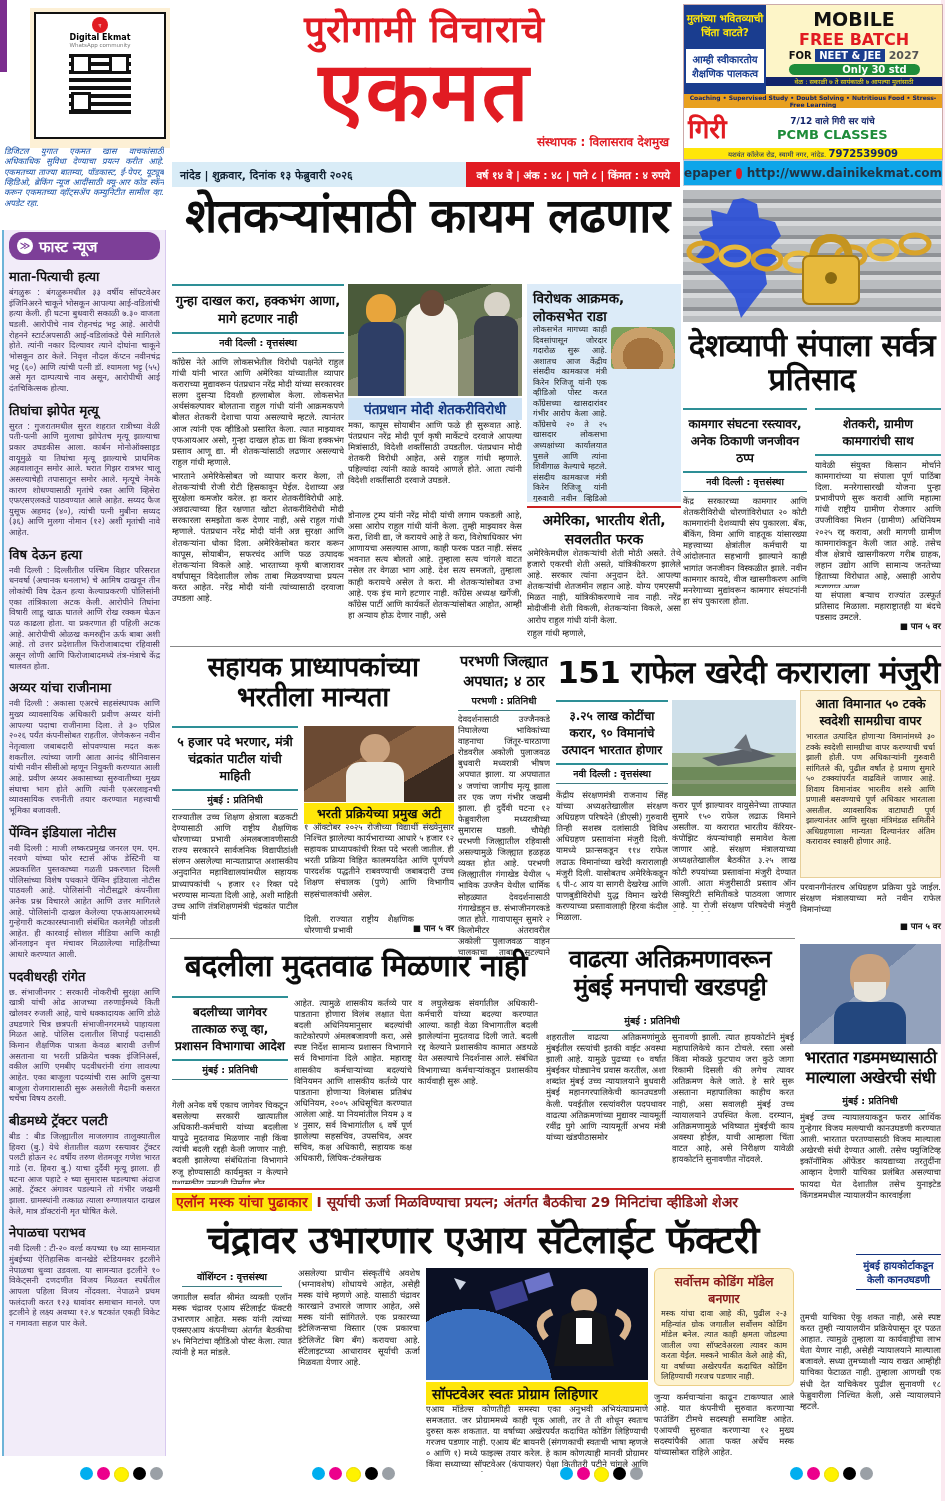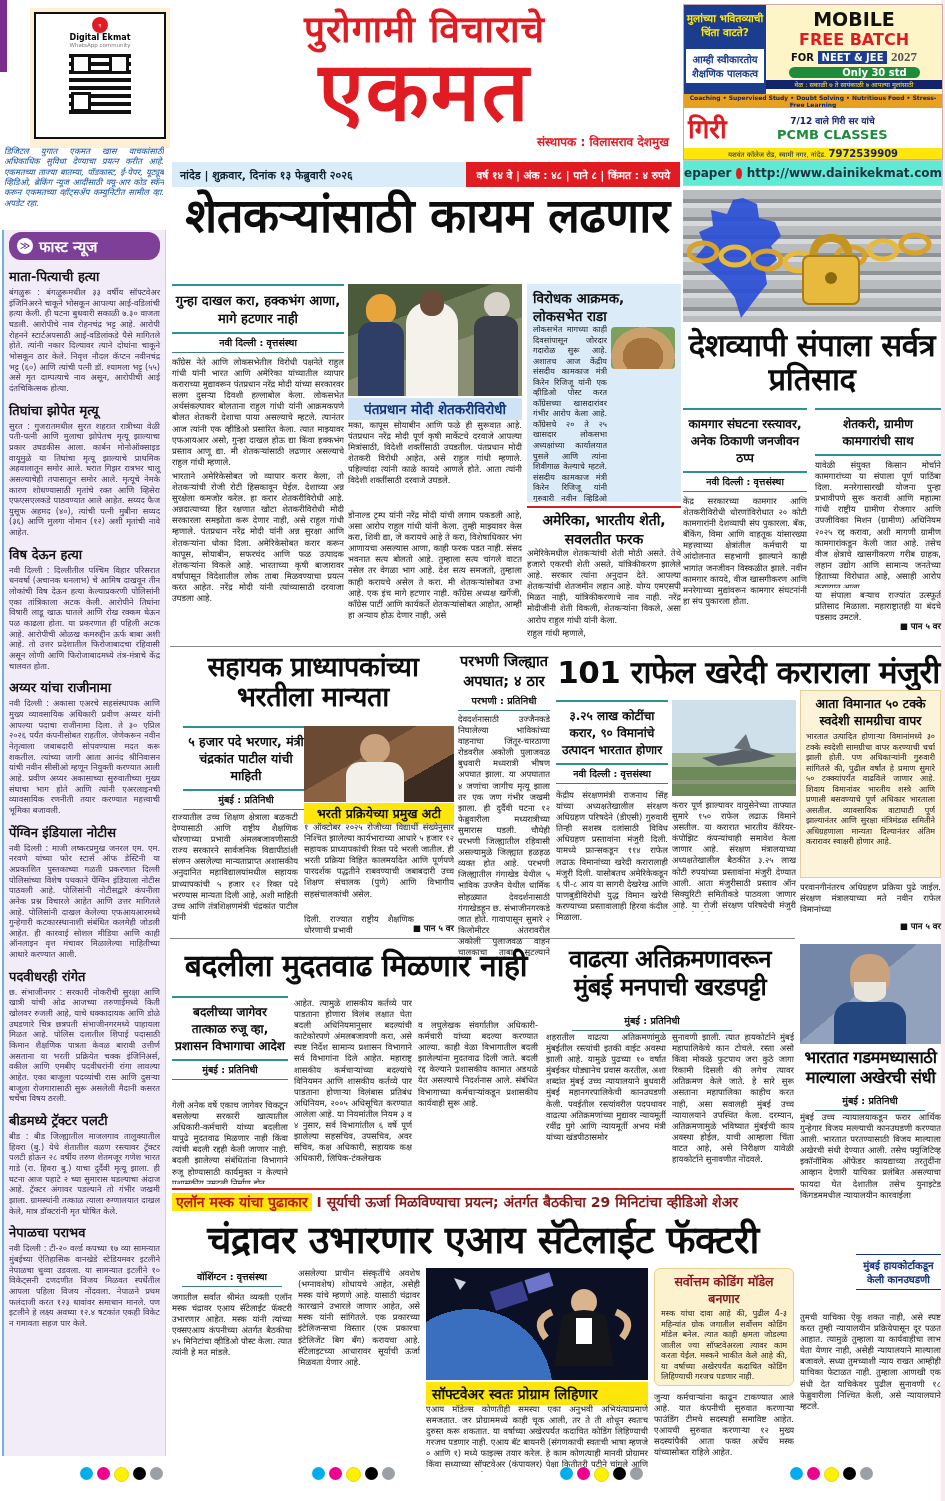--- a/index.html
+++ b/index.html
@@ -60,39 +60,39 @@
     <div style="display:flex;flex:1;">
       <div style="width:78px;background:#1a3d8f;color:#ffe60a;font-size:10.5px;font-weight:bold;text-align:center;padding:6px 2px;">
         <div>मुलांच्या भवितव्याची चिंता वाटते?</div>
         <div style="background:#fff;color:#1a3d8f;margin-top:10px;padding:3px 1px;font-size:10px;">आम्ही स्वीकारतोय शैक्षणिक पालकत्व</div>
       </div>
       <div style="flex:1;text-align:center;padding-top:3px;">
         <div style="font-size:19px;font-weight:bold;color:#111;">MOBILE</div>
         <div style="font-size:16px;font-weight:bold;color:#e11b22;">FREE BATCH</div>
         <div style="font-size:10px;font-weight:bold;"><span style="color:#111;">FOR</span>
           <span style="background:#1a3d8f;color:#fff;padding:1px 4px;">NEET &amp; JEE</span>
-          <span style="color:#555;font-size:13px;font-family:Liberation Serif, serif;">2027</span></div>
+          <span style="color:#555;font-size:11px;">2027</span></div>
         <div style="background:#1e8c3a;color:#fff;font-size:10px;font-weight:bold;width:90px;margin:2px auto;border-radius:7px;padding-left:41px;">Only 30 std</div>
         <div style="background:#12246b;color:#ffe60a;font-size:6.5px;">वेळ : सकाळी ७ ते सायंकाळी ७ आपल्या मुलांसाठी</div>
       </div>
     </div>
     <div style="background:#e8a020;color:#12246b;font-size:6px;font-weight:bold;text-align:center;">Coaching • Supervised Study • Doubt Solving • Nutritious Food • Stress-Free Learning</div>
     <div style="background:#fff;display:flex;align-items:center;padding:2px 4px;">
       <div style="font-size:26px;font-weight:bold;color:#e11b22;">गिरी</div>
       <div style="flex:1;text-align:center;">
         <div style="font-size:9px;font-weight:bold;color:#12246b;">7/12 वाले गिरी सर यांचे</div>
         <div style="font-size:13px;font-weight:bold;color:#1e8c3a;">PCMB CLASSES</div>
       </div>
     </div>
     <div style="background:#ffe60a;font-size:7px;text-align:center;color:#12246b;">
       <span>यशवंत कॉलेज रोड, स्वामी नगर, नांदेड.</span>
       <span style="font-weight:bold;font-size:10px;">7972539909</span>
     </div>
   </div>
-  <div class="abs" style="left:683px;top:160px;width:258px;height:24px;background:#5eead4;border:1px solid #bcd;display:flex;align-items:center;justify-content:center;gap:5px;">
+  <div class="abs" style="left:683px;top:160px;width:258px;height:24px;background:#0ea5e9;border:1px solid #bcd;display:flex;align-items:center;justify-content:center;gap:5px;">
     <span style="font-size:12px;font-weight:bold;color:#234;">epaper</span>
     <span style="width:11px;height:11px;border-radius:50%;background:#e11b22;display:inline-block;"></span>
     <a style="font-size:12px;font-weight:bold;color:#234;text-decoration:none;">http://www.dainikekmat.com</a>
   </div>
 
   <div class="abs" style="left:2px;top:230px;width:164px;height:1226px;background:#f2ecf9;border-left:2px solid #6db3d8;border-right:1px solid #d8c9ef;padding:2px 5px;box-sizing:border-box;overflow:hidden;">
     <div style="background:#7d3f98;border-radius:12px;color:#fff;display:flex;align-items:center;gap:6px;padding:4px 8px;">
       <span style="width:16px;height:16px;border-radius:50%;background:#fff;color:#7d3f98;font-size:10px;line-height:16px;text-align:center;font-weight:bold;">≫</span>
       <span style="font-size:15px;font-weight:bold;">फास्ट न्यूज</span>
     </div>
@@ -193,41 +193,41 @@
   <div class="abs" style="left:815px;top:408px;width:126px;">
     <div class="subbox" style="font-size:12px;">शेतकरी, ग्रामीण कामगारांची साथ</div>
     <div class="bodytxt" style="margin-top:4px;height:128px;">यावेळी संयुक्त किसान मोर्चाने कामगारांच्या या संपाला पूर्ण पाठिंबा दिला. मनरेगासारखी योजना पुन्हा प्रभावीपणे सुरू करावी आणि महात्मा गांधी राष्ट्रीय ग्रामीण रोजगार आणि उपजीविका मिशन (ग्रामीण) अधिनियम २०२५ रद्द करावा, अशी मागणी ग्रामीण कामगारांकडून केली जात आहे. तसेच वीज क्षेत्राचे खासगीकरण गरीब ग्राहक, लहान उद्योग आणि सामान्य जनतेच्या हिताच्या विरोधात आहे, असाही आरोप करण्यात आला.</div>
     <div class="bodytxt" style="margin-top:2px;height:30px;">या संपाला बऱ्याच राज्यांत उत्स्फूर्त प्रतिसाद मिळाला. महाराष्ट्रातही या बंदचे पडसाद उमटले.</div>
     <div class="jump">■ पान ५ वर</div>
   </div>
 
   <div class="abs" style="left:170px;top:646px;width:771px;border-top:1px solid #888;"></div>
 
   <div class="abs headline" style="left:172px;top:652px;width:282px;font-size:27px;line-height:1.1;">सहायक प्राध्यापकांच्या भरतीला मान्यता</div>
-  <div class="abs" style="left:172px;top:726px;width:126px;margin-left:11px;">
+  <div class="abs" style="left:172px;top:726px;width:126px;">
     <div class="subbox" style="font-size:12.5px;">५ हजार पदे भरणार, मंत्री चंद्रकांत पाटील यांची माहिती</div>
     <div class="dateline">मुंबई : प्रतिनिधी</div>
   </div>
   <div class="abs bodytxt" style="left:172px;top:812px;width:126px;height:112px;">राज्यातील उच्च शिक्षण क्षेत्राला बळकटी देण्यासाठी आणि राष्ट्रीय शैक्षणिक धोरणाच्या प्रभावी अंमलबजावणीसाठी राज्य सरकारने सार्वजनिक विद्यापीठांशी संलग्न असलेल्या मान्यताप्राप्त अशासकीय अनुदानित महाविद्यालयांमधील सहायक प्राध्यापकांची ५ हजार १२ रिक्त पदे भरण्यास मान्यता दिली आहे, अशी माहिती उच्च आणि तंत्रशिक्षणमंत्री चंद्रकांत पाटील यांनी</div>
   <div class="abs photo" style="left:304px;top:726px;width:150px;height:76px;background:linear-gradient(150deg,#6b4a33 0 40%,#8a6242 40% 70%,#3c2b20 70% 100%);">
     <div style="position:absolute;left:56px;top:8px;width:30px;height:30px;background:#caa27e;border-radius:50%;"></div>
     <div style="position:absolute;left:42px;top:36px;width:58px;height:40px;background:#f2f0e8;border-radius:14px 14px 0 0;"></div>
   </div>
   <div class="abs yellow-cap" style="left:304px;top:803px;width:150px;font-size:12.5px;padding:2px 0;">भरती प्रक्रियेच्या प्रमुख अटी</div>
   <div class="abs bodytxt" style="left:304px;top:822px;width:150px;height:92px;">१ ऑक्टोबर २०२५ रोजीच्या विद्यार्थी संख्येनुसार निश्चित झालेल्या कार्यभाराच्या आधारे ५ हजार १२ सहायक प्राध्यापकांची रिक्त पदे भरली जातील. ही भरती प्रक्रिया विहित कालमर्यादेत आणि पूर्णपणे पारदर्शक पद्धतीने राबवण्याची जबाबदारी उच्च शिक्षण संचालक (पुणे) आणि विभागीय सहसंचालकांची असेल.</div>
   <div class="abs bodytxt" style="left:304px;top:914px;width:110px;height:20px;">दिली. राज्यात राष्ट्रीय शैक्षणिक धोरणाची प्रभावी</div>
   <div class="abs jump" style="left:400px;top:922px;width:54px;">■ पान ५ वर</div>
 
   <div class="abs" style="left:458px;top:650px;width:92px;">
     <div style="font-size:14.5px;font-weight:bold;text-align:center;color:#0d0d0d;">परभणी जिल्ह्यात अपघात; ४ ठार</div>
     <div class="dateline" style="margin-top:2px;">परभणी : प्रतिनिधी</div>
     <div class="bodytxt" style="margin-top:3px;height:242px;">देवदर्शनासाठी उज्जैनकडे निघालेल्या भाविकांच्या वाहनाचा जिंतूर-चारठाणा रोडवरील अकोली पुलाजवळ बुधवारी मध्यरात्री भीषण अपघात झाला. या अपघातात ४ जणांचा जागीच मृत्यू झाला तर एक जण गंभीर जखमी झाला. ही दुर्दैवी घटना १२ फेब्रुवारीला मध्यरात्रीच्या सुमारास घडली. चौघेही परभणी जिल्ह्यातील रहिवासी असल्यामुळे जिल्ह्यात हळहळ व्यक्त होत आहे. परभणी जिल्ह्यातील गंगाखेड येथील ५ भाविक उज्जैन येथील धार्मिक सोहळ्यात देवदर्शनासाठी गंगाखेडहून छ. संभाजीनगरकडे जात होते. गावापासून सुमारे २ किलोमीटर अंतरावरील अकोली पुलाजवळ वाहन चालकाचा ताबा सुटल्याने भीषण अपघात झाला. अपघात इतका भीषण होता की, वाहनाचा चेंदामेंदा झाला.</div>
   </div>
 
-  <div class="abs headline" style="left:556px;top:650px;width:385px;font-size:31px;">101 राफेल खरेदी कराराला मंजुरी</div>
+  <div class="abs headline" style="left:556px;top:650px;width:385px;font-size:31px;">151 राफेल खरेदी कराराला मंजुरी</div>
   <div class="abs" style="left:556px;top:700px;width:112px;">
     <div class="subbox" style="font-size:12px;">३.२५ लाख कोटींचा करार, ९० विमानांचे उत्पादन भारतात होणार</div>
     <div class="dateline">नवी दिल्ली : वृत्तसंस्था</div>
   </div>
   <div class="abs bodytxt" style="left:556px;top:790px;width:112px;height:146px;">केंद्रीय संरक्षणमंत्री राजनाथ सिंह यांच्या अध्यक्षतेखालील संरक्षण अधिग्रहण परिषदेने (डीएसी) गुरुवारी तिन्ही सशस्त्र दलांसाठी विविध अधिग्रहण प्रस्तावांना मंजुरी दिली. यामध्ये फ्रान्सकडून ११४ राफेल लढाऊ विमानांच्या खरेदी करारालाही मंजुरी दिली. यासोबतच अमेरिकेकडून ६ पी-८ आय या सागरी देखरेख आणि पाणबुडीविरोधी युद्ध विमान खरेदी करण्याच्या प्रस्तावालाही हिरवा कंदील मिळाला.</div>
   <div class="abs photo" style="left:672px;top:700px;width:124px;height:96px;background:linear-gradient(180deg,#cfe0ea 0 55%,#9fb48f 55% 70%,#6e8a5a 70% 100%);">
     <svg width="124" height="96" style="position:absolute;left:0;top:0;">
       <polygon points="30,58 78,48 104,56 78,62 46,66" fill="#5a6068"></polygon>
       <polygon points="62,48 74,34 80,52" fill="#6a7078"></polygon>
       <rect x="0" y="80" width="124" height="4" fill="#8a9a78"></rect>
@@ -243,21 +243,21 @@
 
   <div class="abs" style="left:170px;top:938px;width:625px;border-top:1px solid #888;"></div>
 
   <div class="abs headline" style="left:172px;top:944px;width:368px;font-size:30px;">बदलीला मुदतवाढ मिळणार नाही</div>
   <div class="abs" style="left:172px;top:996px;width:116px;">
     <div class="subbox" style="font-size:12px;">बदलीच्या जागेवर तात्काळ रुजू व्हा, प्रशासन विभागाचा आदेश</div>
     <div class="dateline">मुंबई : प्रतिनिधी</div>
   </div>
   <div class="abs bodytxt" style="left:172px;top:1100px;width:116px;height:84px;">गेली अनेक वर्षे एकाच जागेवर चिकटून बसलेल्या सरकारी खात्यातील अधिकारी-कर्मचारी यांच्या बदलीला यापुढे मुदतवाढ मिळणार नाही किंवा त्यांची बदली रद्दही केली जाणार नाही. बदली झालेल्या संबंधितांना विभागाने रुजू होण्यासाठी कार्यमुक्त न केल्याने प्रशासकीय उमटली निर्माण होत</div>
   <div class="abs bodytxt" style="left:294px;top:998px;width:118px;height:186px;">आहेत. त्यामुळे शासकीय कर्तव्ये पार पाडताना होणारा विलंब लक्षात घेता बदली अधिनियमानुसार बदल्यांची काटेकोरपणे अंमलबजावणी करा, असे स्पष्ट निर्देश सामान्य प्रशासन विभागाने सर्व विभागांना दिले आहेत. महाराष्ट्र शासकीय कर्मचाऱ्यांच्या बदल्यांचे विनियमन आणि शासकीय कर्तव्ये पार पाडताना होणाऱ्या विलंबास प्रतिबंध अधिनियम, २००५ अधिसूचित करण्यात आलेला आहे. या नियमांतील नियम ३ व ४ नुसार, सर्व विभागांतील ६ वर्षे पूर्ण झालेल्या सहसचिव, उपसचिव, अवर सचिव, कक्ष अधिकारी, सहायक कक्ष अधिकारी, लिपिक-टंकलेखक</div>
-  <div class="abs bodytxt" style="left:418px;top:1020px;width:120px;height:186px;">व लघुलेखक संवर्गातील अधिकारी-कर्मचारी यांच्या बदल्या करण्यात आल्या. काही वेळा विभागातील बदली झालेल्यांना मुदतवाढ दिली जाते. बदली रद्द केल्याने प्रशासकीय कामात अडथळे येत असल्याचे निदर्शनास आले. संबंधित विभागाच्या कर्मचाऱ्यांकडून प्रशासकीय कार्यवाही सुरू आहे.</div>
+  <div class="abs bodytxt" style="left:418px;top:998px;width:120px;height:186px;">व लघुलेखक संवर्गातील अधिकारी-कर्मचारी यांच्या बदल्या करण्यात आल्या. काही वेळा विभागातील बदली झालेल्यांना मुदतवाढ दिली जाते. बदली रद्द केल्याने प्रशासकीय कामात अडथळे येत असल्याचे निदर्शनास आले. संबंधित विभागाच्या कर्मचाऱ्यांकडून प्रशासकीय कार्यवाही सुरू आहे.</div>
 
   <div class="abs headline" style="left:546px;top:946px;width:248px;font-size:24px;line-height:1.15;">वाढत्या अतिक्रमणावरून मुंबई मनपाची खरडपट्टी</div>
   <div class="abs dateline" style="left:572px;top:1012px;width:160px;">मुंबई : प्रतिनिधी</div>
   <div class="abs bodytxt" style="left:546px;top:1032px;width:120px;height:152px;">शहरातील वाढत्या अतिक्रमणांमुळे मुंबईतील रस्त्यांची इतकी वाईट अवस्था झाली आहे. यामुळे पुढच्या १० वर्षांत मुंबईकर घोड्यानेच प्रवास करतील, अशा शब्दांत मुंबई उच्च न्यायालयाने बुधवारी मुंबई महानगरपालिकेची कानउघडणी केली. पवईतील रस्त्यांवरील पदपथावर वाढत्या अतिक्रमणांच्या मुद्यावर न्यायमूर्ती रवींद्र घुगे आणि न्यायमूर्ती अभय मंत्री यांच्या खंडपीठासमोर</div>
   <div class="abs bodytxt" style="left:672px;top:1032px;width:122px;height:152px;">सुनावणी झाली. त्यात हायकोर्टाने मुंबई महापालिकेचे कान टोचले. रस्ता असो किंवा मोकळे फुटपाथ जरा कुठे जागा रिकामी दिसली की लगेच त्यावर अतिक्रमण केले जाते. हे सारे सुरू असताना महापालिका काहीच करत नाही, असा सवालही मुंबई उच्च न्यायालयाने उपस्थित केला. दरम्यान, अतिक्रमणामुळे भविष्यात मुंबईची काय अवस्था होईल, याची आम्हाला चिंता वाटत आहे, असे निरीक्षण यावेळी हायकोर्टाने सुनावणीत नोंदवले.</div>
 
   <div class="abs photo" style="left:800px;top:944px;width:141px;height:100px;background:linear-gradient(140deg,#7487a8 0 45%,#93a2bc 45% 100%);">
     <div style="position:absolute;left:50px;top:10px;width:40px;height:44px;background:#caa27e;border-radius:45%;"></div>
     <div style="position:absolute;left:54px;top:38px;width:32px;height:20px;background:#e8e4da;border-radius:0 0 45% 45%;"></div>
     <div style="position:absolute;left:34px;top:58px;width:72px;height:42px;background:#23477e;border-radius:16px 16px 0 0;"></div>
@@ -290,21 +290,21 @@
       <rect x="150" y="50" width="16" height="26" fill="#ffffff"></rect>
       <path d="M120,70 q-14,-18 6,-26" stroke="#d9b48d" stroke-width="7" fill="none"></path>
       <path d="M196,70 q14,-18 -6,-26" stroke="#d9b48d" stroke-width="7" fill="none"></path>
     </svg>
   </div>
   <div class="abs yellow-cap" style="left:426px;top:1382px;width:222px;font-size:14px;text-align:left;padding:2px 6px;box-sizing:border-box;">सॉफ्टवेअर स्वतः प्रोग्राम लिहिणार</div>
   <div class="abs bodytxt" style="left:426px;top:1404px;width:222px;height:68px;">एआय मॉडेल्स कोणतीही समस्या एका अनुभवी अभियंत्याप्रमाणे समजतात. जर प्रोग्राममध्ये काही चूक आली, तर ते ती शोधून स्वतःच दुरुस्त करू शकतात. या वर्षाच्या अखेरपर्यंत कदाचित कोडिंग लिहिण्याची गरजच पडणार नाही. एआय बॅट बायनरी (संगणकाची स्वतःची भाषा म्हणजे ० आणि १) मध्ये फाइल्स तयार करेल. हे काम कोणत्याही मानवी प्रोग्रामर किंवा सध्याच्या सॉफ्टवेअर (कंपायलर) पेक्षा कितीतरी पटीने चांगले आणि जलद असणार आहे.</div>
 
   <div class="abs" style="left:654px;top:1268px;width:140px;height:118px;background:#fdf2cf;border:1px solid #eccf86;border-radius:6px;padding:4px 6px;box-sizing:border-box;overflow:hidden;">
     <div style="font-size:12.5px;font-weight:bold;color:#8a1b1b;text-align:center;">सर्वोत्तम कोडिंग मॉडेल बनणार</div>
-    <div class="bodytxt" style="margin-top:2px;font-size:8px;">मस्क यांचा दावा आहे की, पुढील 4-३ महिन्यांत ग्रोक जगातील सर्वोत्तम कोडिंग मॉडेल बनेल. त्यात काही क्षमता जोडल्या जातील ज्या सॉफ्टवेअरला त्यावर काम करता येईल. मस्कने भाकीत केले आहे की, या वर्षाच्या अखेरपर्यंत कदाचित कोडिंग लिहिण्याची गरजच पडणार नाही.</div>
+    <div class="bodytxt" style="margin-top:2px;font-size:8px;">मस्क यांचा दावा आहे की, पुढील २-३ महिन्यांत ग्रोक जगातील सर्वोत्तम कोडिंग मॉडेल बनेल. त्यात काही क्षमता जोडल्या जातील ज्या सॉफ्टवेअरला त्यावर काम करता येईल. मस्कने भाकीत केले आहे की, या वर्षाच्या अखेरपर्यंत कदाचित कोडिंग लिहिण्याची गरजच पडणार नाही.</div>
   </div>
   <div class="abs bodytxt" style="left:654px;top:1392px;width:140px;height:80px;">जुन्या कर्मचाऱ्यांना काढून टाकण्यात आले आहे. यात कंपनीची सुरुवात करणाऱ्या फाउंडिंग टीमचे सदस्यही समाविष्ट आहेत. एआयची सुरुवात करणाऱ्या १२ मुख्य सदस्यांपैकी आता फक्त अर्धेच मस्क यांच्यासोबत राहिले आहेत.</div>
 
   <div class="abs dotrow" style="left:80px;top:1467px;">
     <span class="dot" style="background:#00aeef;"></span>
       <span class="dot" style="background:#ec008c;"></span>
       <span class="dot" style="background:#fff200;border:1px solid #e8d800;"></span>
       <span class="dot" style="background:#000;"></span>
       <span class="dot" style="background:#9aa0a6;"></span>
   </div>

